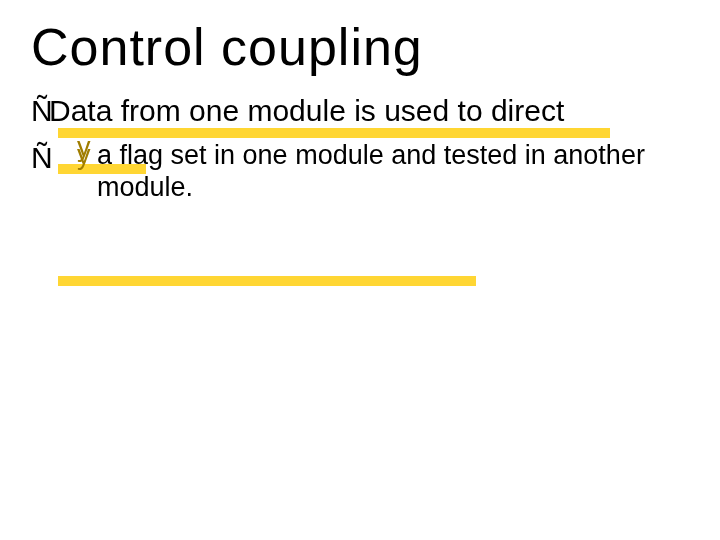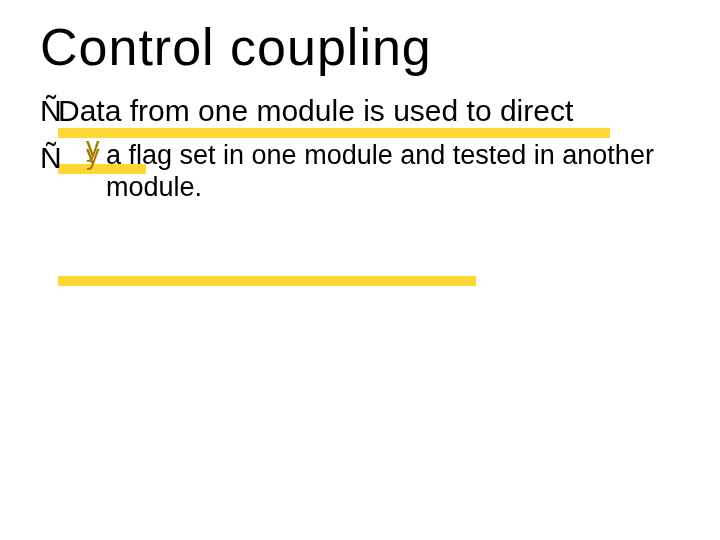--- a/index.html
+++ b/index.html
@@ -9,21 +9,21 @@
     height: 540px;
     background: #fff;
     font-family: Verdana, Geneva, sans-serif;
     overflow: hidden;
   }
   .slide {
     position: relative;
     width: 720px;
     height: 540px;
     box-sizing: border-box;
-    padding: 20px 40px;
+    padding: 20px 31px;
   }
   .title {
     font-family: Impact, "Arial Black", sans-serif;
     font-weight: 400;
     font-size: 52px;
     letter-spacing: 1px;
     color: #000;
     margin: 0 0 18px 0;
     line-height: 1.05;
   }

